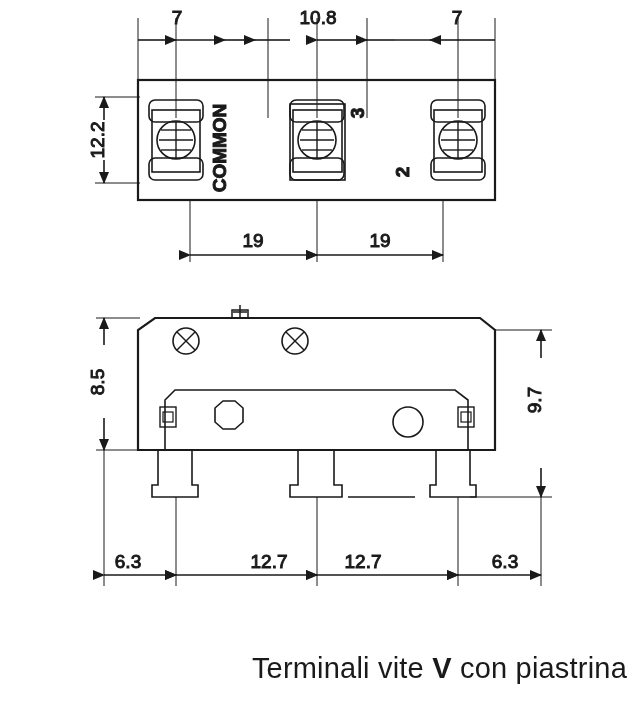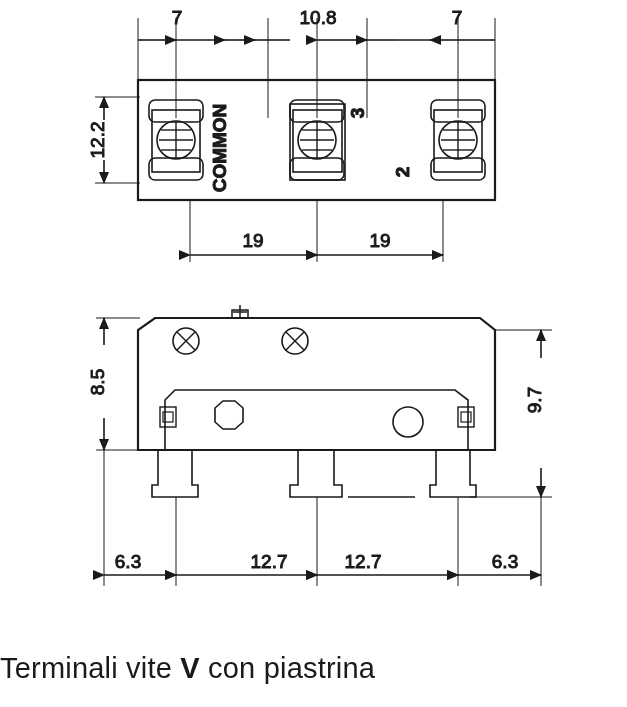--- a/index.html
+++ b/index.html
@@ -1,20 +1,20 @@
 <!DOCTYPE html>
 <html><head>
 <meta charset="utf-8">
 <style>
   html,body{margin:0;padding:0;background:#ffffff;}
   body{width:627px;height:707px;font-family:"Liberation Sans",sans-serif;color:#1a1a1a;overflow:hidden;}
   #root{position:relative;width:627px;height:707px;}
   svg{display:block;}
   .dimtext{font-family:"Liberation Sans",sans-serif;font-size:19px;fill:#1a1a1a;}
-  .caption{position:absolute;left:0;right:0;bottom:22px;text-align:left;font-size:29px;letter-spacing:0.2px;}
+  .caption{position:absolute;left:0;right:0;bottom:22px;text-align:right;font-size:29px;letter-spacing:0.2px;}
   .caption b{font-weight:bold;}
   .caption span{white-space:pre;}
 </style>
 </head>
 <body>
 
 <div id="root">
 
   <svg width="627" height="707" viewBox="0 0 627 707">
     <defs>

